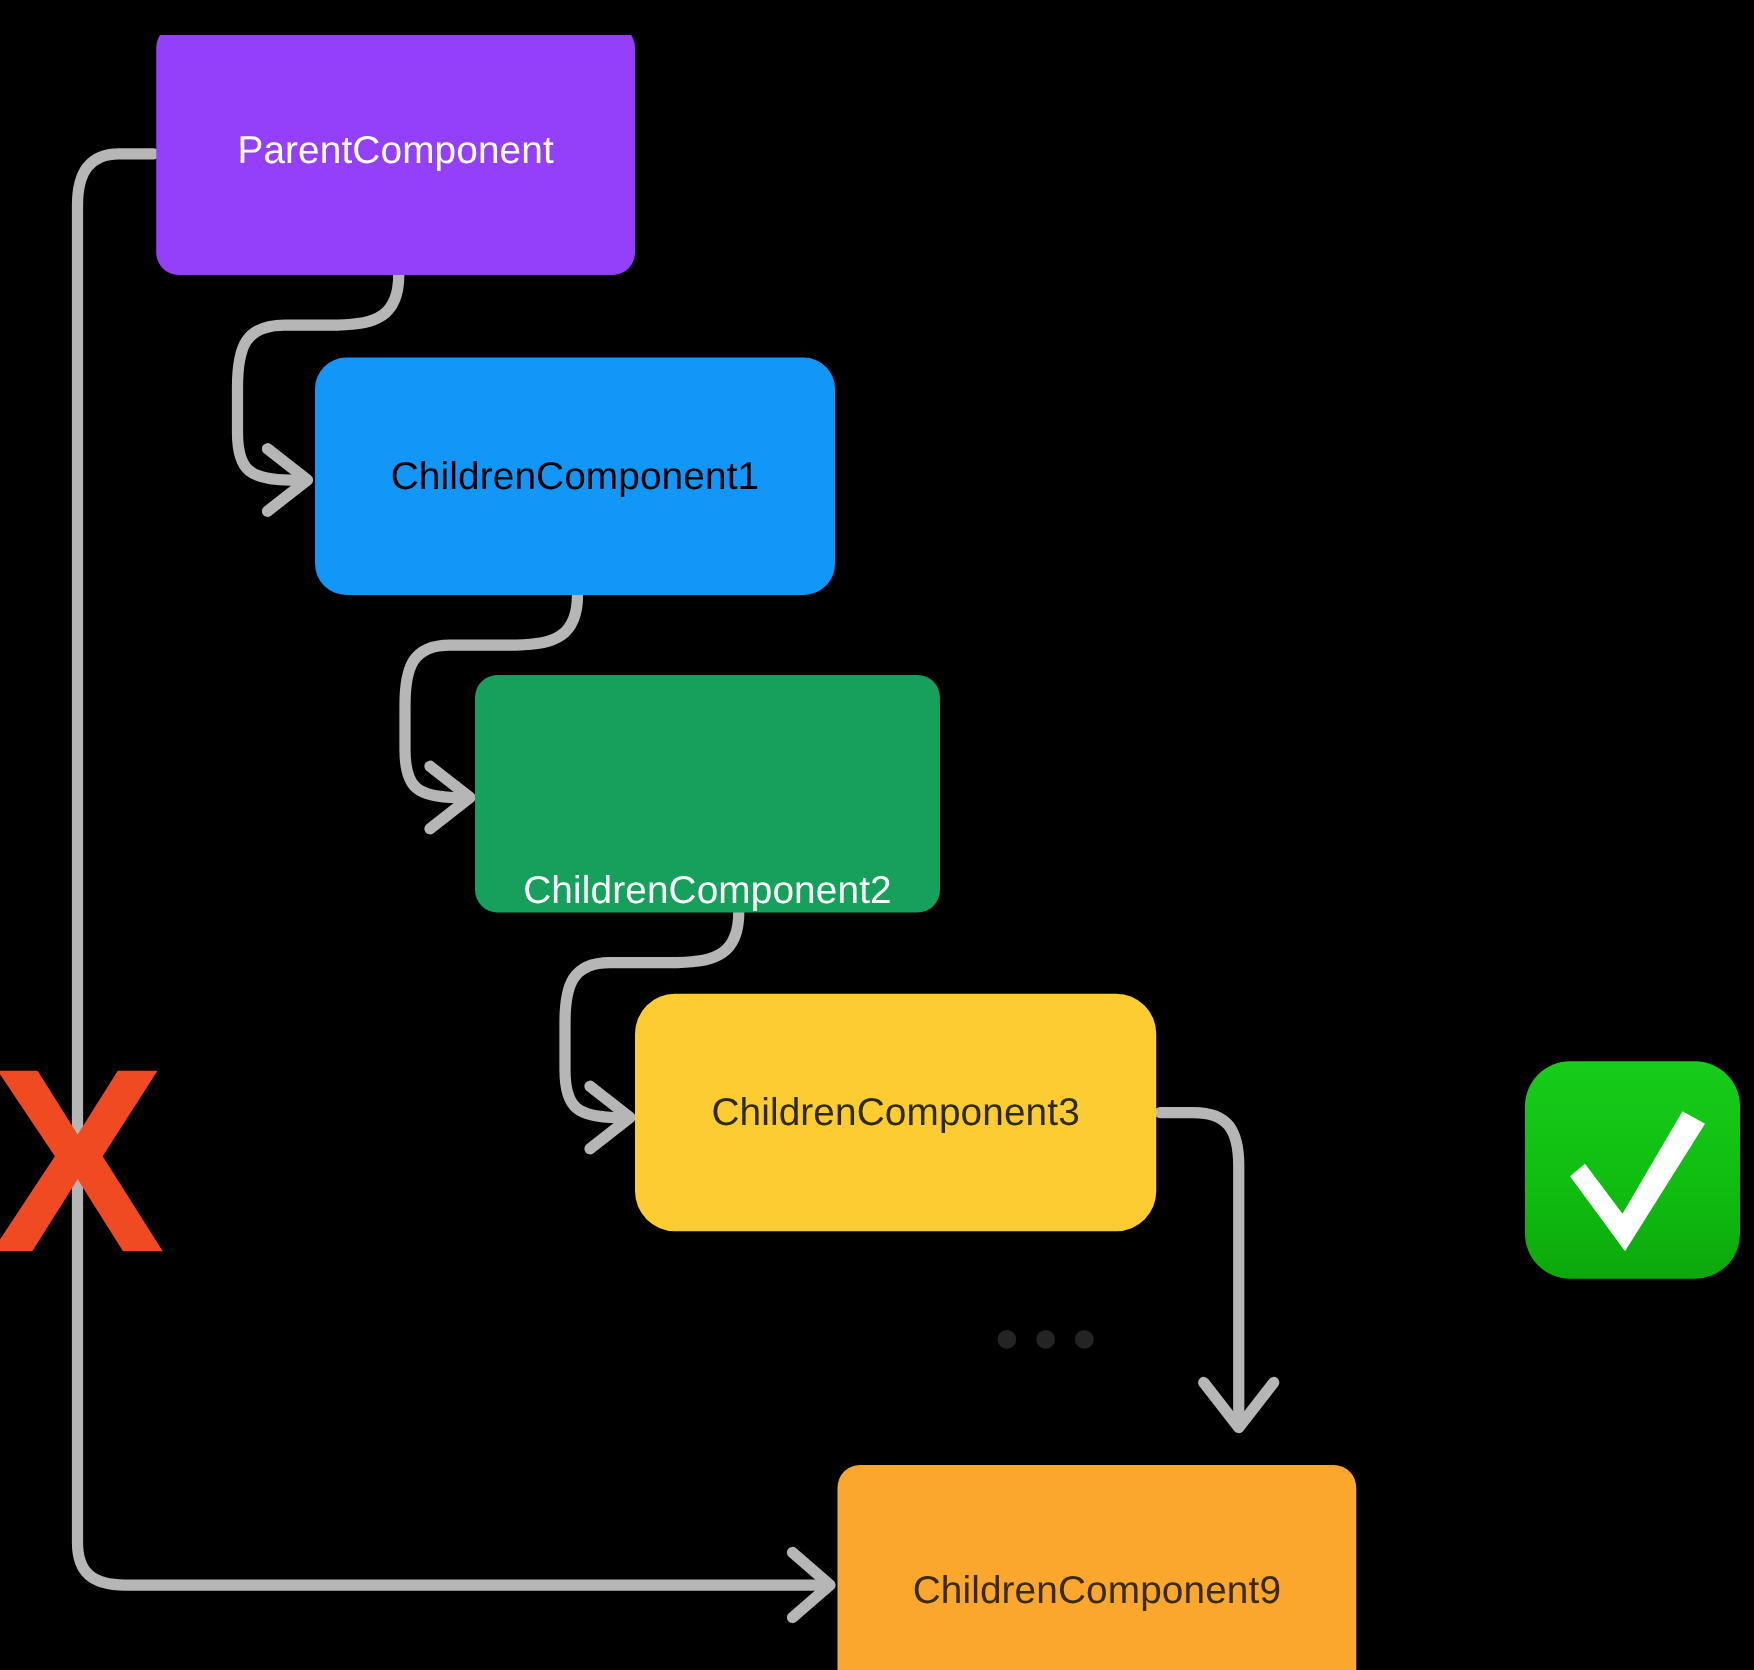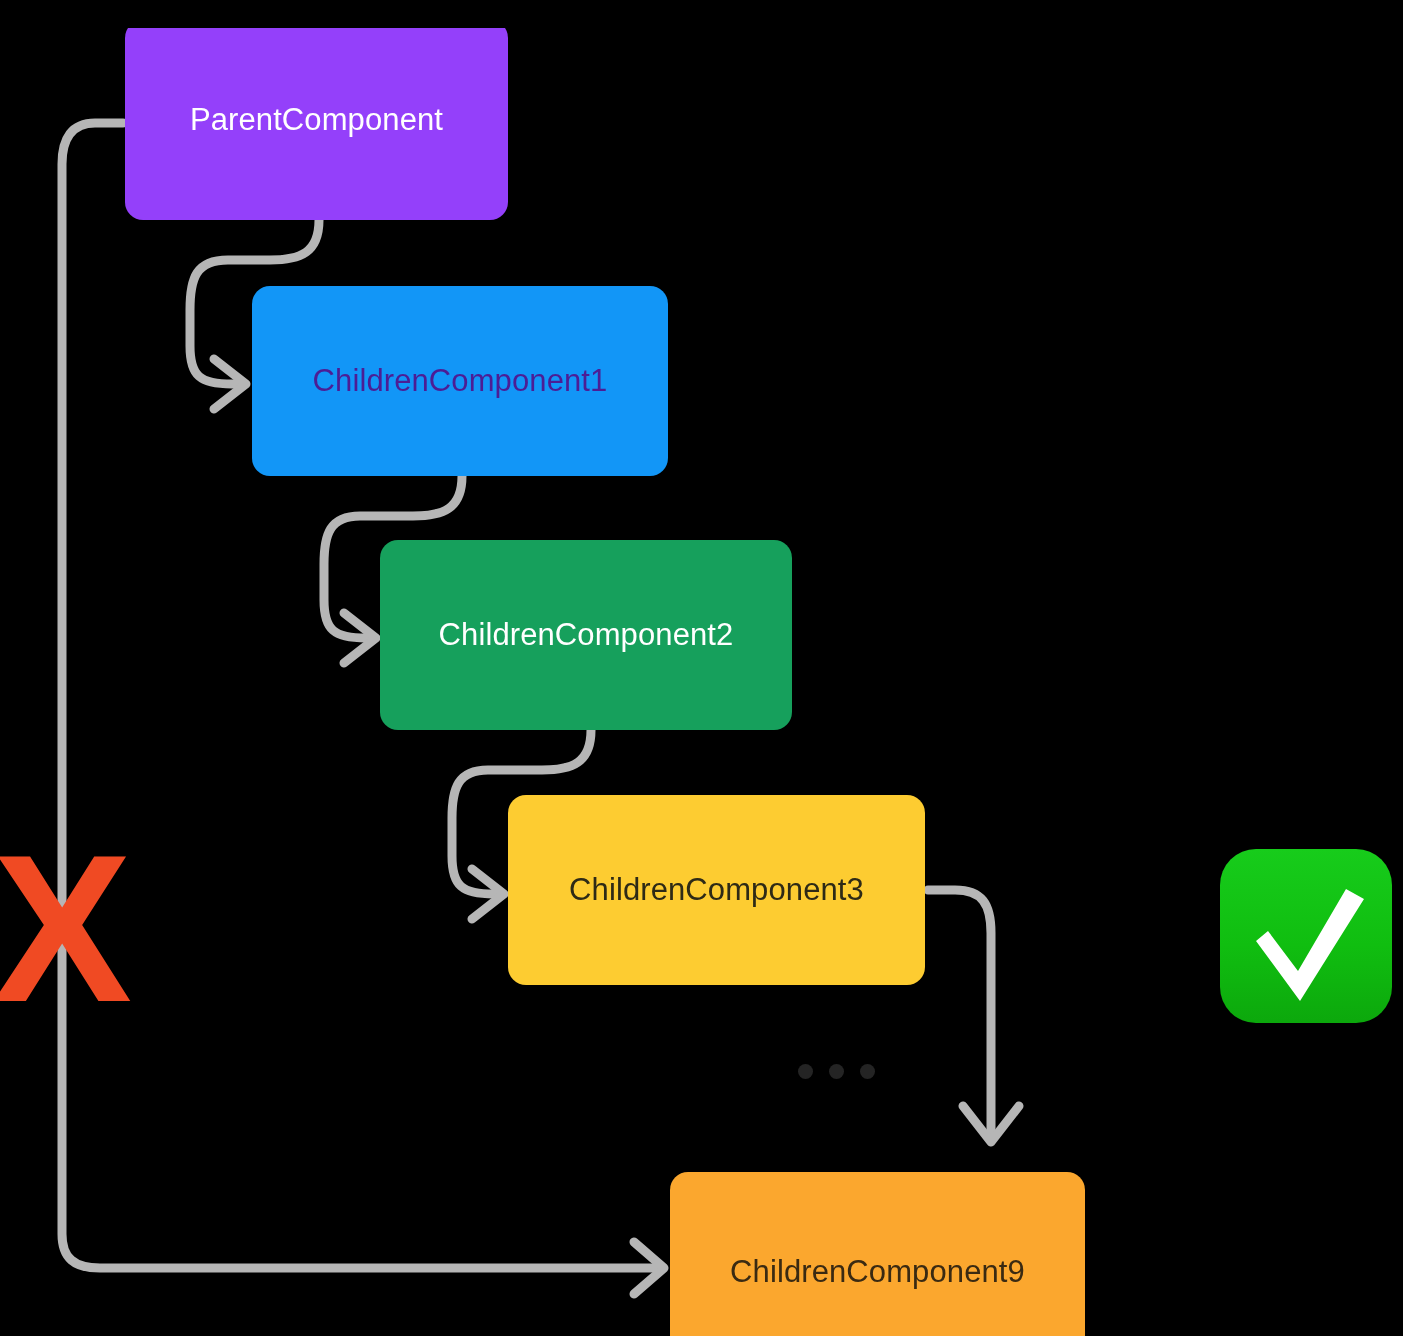--- a/index.html
+++ b/index.html
@@ -31,29 +31,29 @@
     line-height: 1.2;
     white-space: nowrap;
     user-select: none;
   }
   #node-parent {
     left: 125px; top: -8px; width: 383px; height: 200px;
     background: #9440FA; color: #FFFFFF;
   }
   #node-child1 {
     left: 252px; top: 258px; width: 416px; height: 190px;
-    background: #1296F7; color: #4c1d95;
+    background: #1296F7; color: #000000; border-radius: 25px;
   }
   #node-child2 {
-    left: 380px; top: 512px; width: 412px; height: 190px;
-    background: #16A05C; color: #FFFFFF;
+    left: 380px; top: 512px; width: 372px; height: 190px;
+    background: #16A05C; color: #FFFFFF; align-items: flex-end;
   }
   #node-child3 {
     left: 508px; top: 767px; width: 417px; height: 190px;
-    background: #FDCC31; color: #2E2A16;
+    background: #FDCC31; color: #2E2A16; border-radius: 32px;
   }
   #node-child9 {
     left: 670px; top: 1144px; width: 415px; height: 200px;
     background: #FBA72E; color: #3A2A12;
   }
   #edges {
     position: absolute;
     left: 0; top: 0;
     width: 1403px; height: 1336px;
     pointer-events: none;

